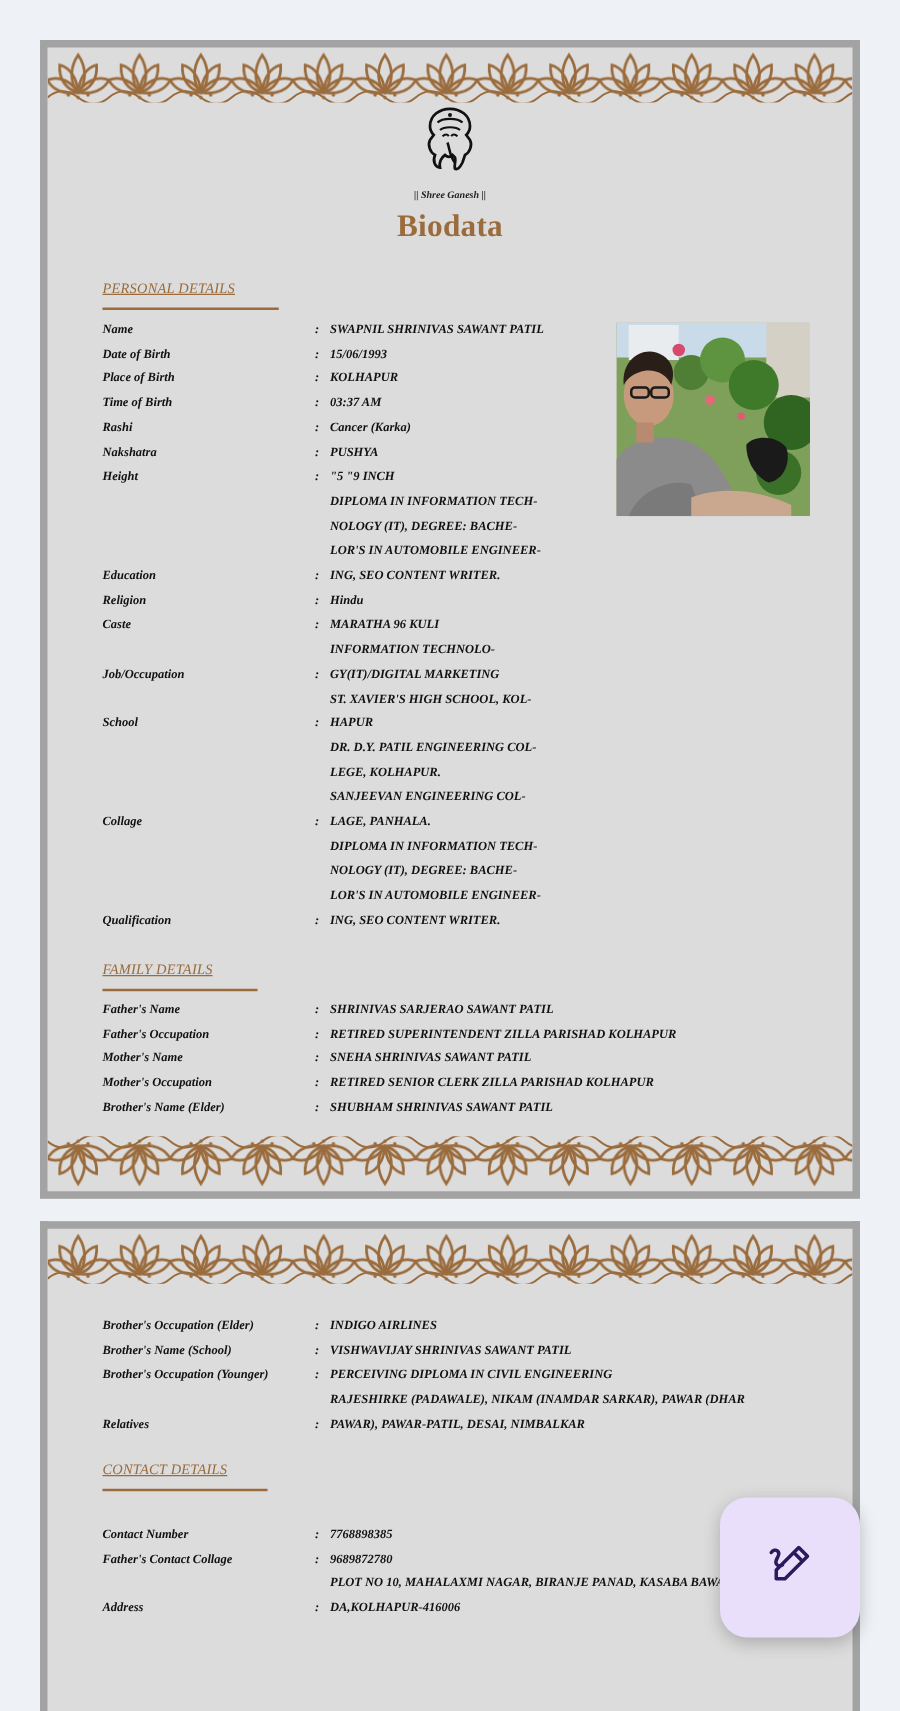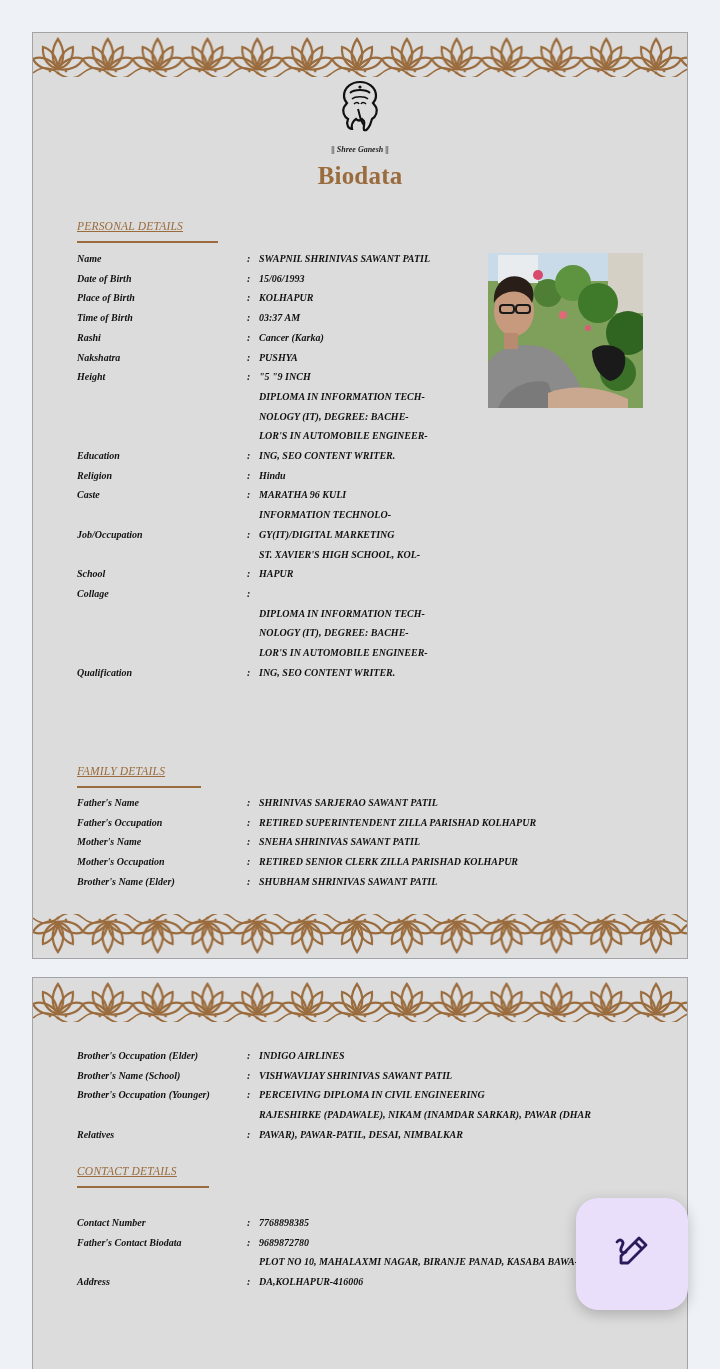--- a/index.html
+++ b/index.html
@@ -7,21 +7,21 @@
   body {
     background: #eef1f5;
     font-family: "Liberation Serif", serif;
     position: relative;
   }
   .page {
     position: absolute;
     left: 32px;
     width: 656px;
     background: #dcdcdc;
-    border: 1px solid #a3a3a3;
+    border: 6px solid #a3a3a3;
     overflow: hidden;
   }
   .page1 { top: 32px; height: 927px; }
   .page2 { top: 977px; height: 400px; border-bottom: none; }
 
   .border-strip {
     position: absolute;
     left: 0;
     width: 100%;
     height: 44px;
@@ -224,20 +224,24 @@
     </div>
     <div class="row">
       <span class="label">School</span>
       <span class="colon">:</span>
       <span class="value">ST. XAVIER'S HIGH SCHOOL, KOL-
 HAPUR</span>
     </div>
     <div class="row">
       <span class="label">Collage</span>
       <span class="colon">:</span>
+      <span class="value">DR. D.Y. PATIL ENGINEERING COL-
+LEGE, KOLHAPUR.
+SANJEEVAN ENGINEERING COL-
+LAGE, PANHALA.</span>
     </div>
     <div class="row">
       <span class="label">Qualification</span>
       <span class="colon">:</span>
       <span class="value">DIPLOMA IN INFORMATION TECH-
 NOLOGY (IT), DEGREE: BACHE-
 LOR'S IN AUTOMOBILE ENGINEER-
 ING, SEO CONTENT WRITER.</span>
     </div>
   </div>
@@ -343,21 +347,21 @@
   <div class="section-title" style="top:187px;">CONTACT DETAILS</div>
   <div class="section-rule" style="top:208px; width:132px;"></div>
 
   <div class="rows" style="top:235px;">
     <div class="row">
       <span class="label">Contact Number</span>
       <span class="colon">:</span>
       <span class="value">7768898385</span>
     </div>
     <div class="row">
-      <span class="label">Father's Contact Biodata</span>
+      <span class="label">Father's Contact Collage</span>
       <span class="colon">:</span>
       <span class="value">9689872780</span>
     </div>
     <div class="row">
       <span class="label">Address</span>
       <span class="colon">:</span>
       <span class="value">PLOT NO 10, MAHALAXMI NAGAR, BIRANJE PANAD, KASABA BAWA-
 DA,KOLHAPUR-416006</span>
     </div>
   </div>

